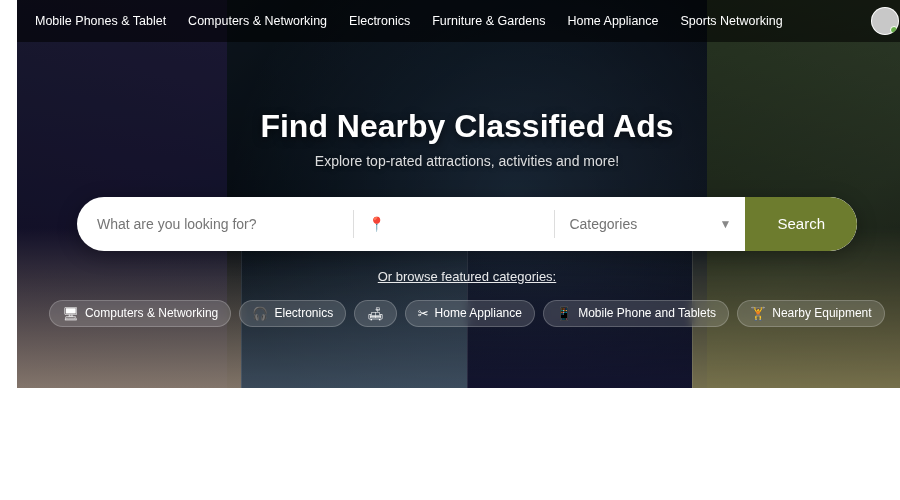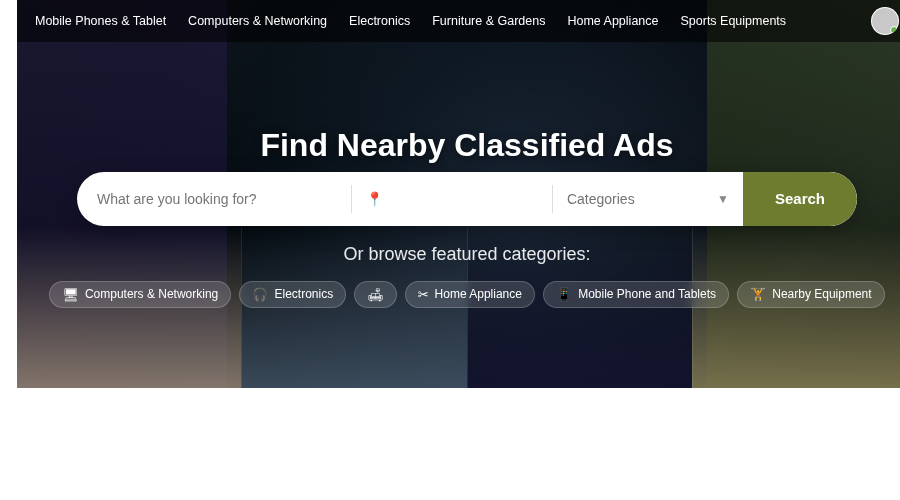--- a/index.html
+++ b/index.html
@@ -127,31 +127,31 @@
     }
     .search-categories select {
       border: none; outline: none; font-size: 14px; color: #737373;
       background: transparent; flex: 1; cursor: pointer;
       appearance: none; -webkit-appearance: none;
     }
     .chevron-down { color: #888; font-size: 12px; }
     .search-btn {
       background: #6d7c2e; color: #fff;
       border: none; padding: 0 32px; height: 54px;
-      font-size: 15px; font-weight: 700; cursor: pointer;
+      font-size: 15px; font-weight: 400; cursor: pointer;
       border-radius: 0 40px 40px 0;
       white-space: nowrap;
     }
 
     
     .browse-section {
       margin-top: 18px; text-align: center;
     }
     .browse-label {
-      color: rgba(255,255,255,0.9); font-size: 18px; margin-bottom: 16px;
+      color: rgba(255,255,255,0.9); font-size: 13px; margin-bottom: 16px; text-decoration: underline;
     }
     .category-chips {
       display: flex; gap: 8px; flex-wrap: wrap; justify-content: center;
     }
     .chip {
       background: rgba(255,255,255,0.15);
       backdrop-filter: blur(4px);
       color: #fff; border-radius: 20px;
       padding: 5px 12px; font-size: 12px;
       display: flex; align-items: center; gap: 6px;
@@ -196,30 +196,31 @@
     </div>
   </div>
 
   <nav class="navbar">
     <div class="nav-links" id="nav-links-container">
     <a class="nav-link" href="#">Mobile Phones &amp; Tablet</a>
         <a class="nav-link" href="#">Computers &amp; Networking</a>
         <a class="nav-link" href="#">Electronics</a>
         <a class="nav-link" href="#">Furniture &amp; Gardens</a>
         <a class="nav-link" href="#">Home Appliance</a>
-        <a class="nav-link" href="#">Sports Equipments</a>
+        <a class="nav-link" href="#">Sports Networking</a>
       </div>
     <div class="nav-avatar">
       <div class="nav-avatar-inner"></div>
       <div class="avatar-dot"></div>
     </div>
   </nav>
 
   <div class="hero-content">
     <h1 class="hero-title">Find Nearby Classified Ads</h1>
+    <p class="hero-subtitle">Explore top-rated attractions, activities and more!</p>
 
     <div class="search-bar">
       <input class="search-input" type="text" placeholder="What are you looking for?" style="">
       <div class="search-divider"></div>
       <div class="search-location">
         <span class="location-pin">📍</span>
       </div>
       <div class="search-divider"></div>
       <div class="search-categories">
         <select>

